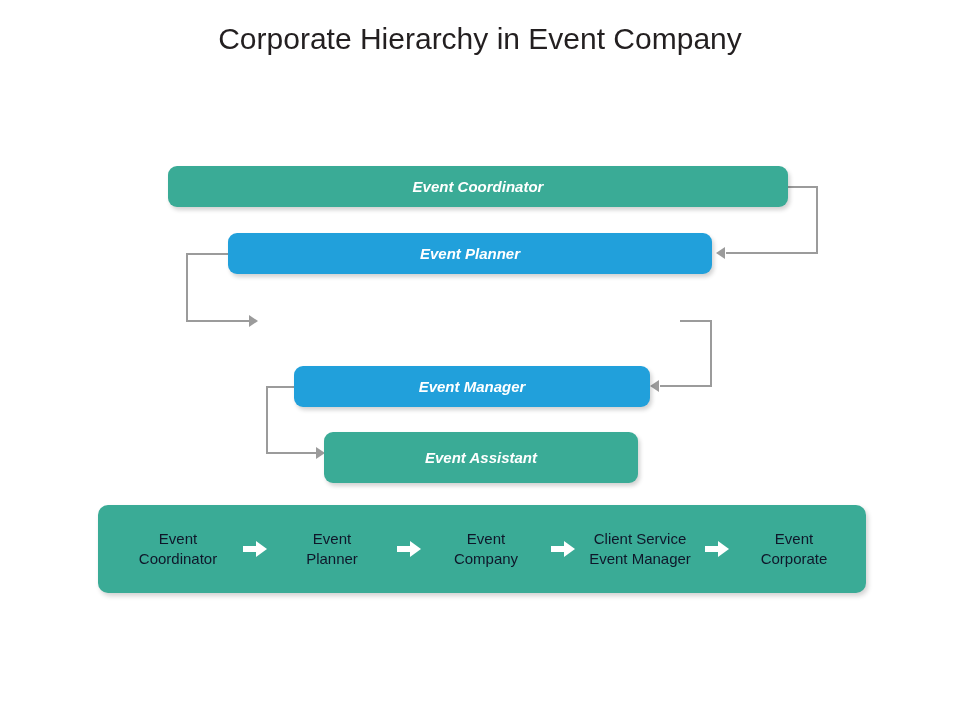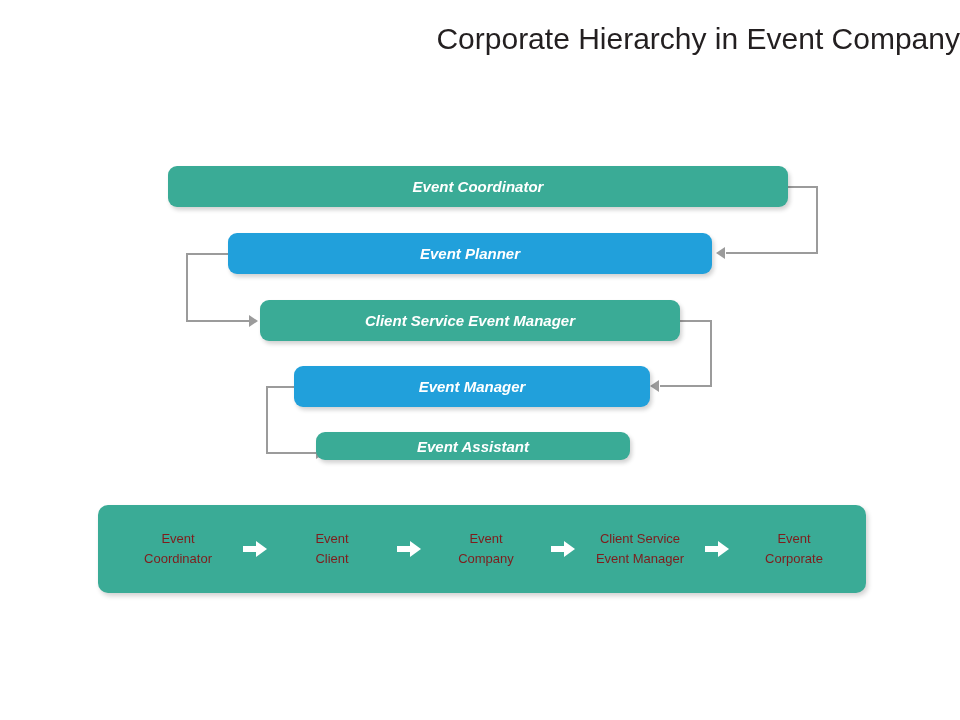--- a/index.html
+++ b/index.html
@@ -17,21 +17,21 @@
     position: relative;
     width: 960px;
     height: 720px;
     background: #ffffff;
   }
   #title {
     position: absolute;
     left: 0;
     top: 22px;
     width: 960px;
-    text-align: right;
+    text-align: center;
     font-size: 30px;
     color: #231f20;
     font-family: "Liberation Sans", sans-serif;
     letter-spacing: 0px;
   }
 
   
   .bar {
     position: absolute;
     border-radius: 9px;
@@ -86,22 +86,22 @@
     background: #3aab96;
     border-radius: 10px;
     box-shadow: 2px 3px 5px rgba(0,0,0,0.18);
     display: flex;
     align-items: center;
     justify-content: space-between;
     padding: 0 16px;
     box-sizing: border-box;
   }
   .strip-item {
-    color: #7f1d1d;
-    font-size: 13px;
+    color: #0f172a;
+    font-size: 15px;
     line-height: 20px;
     text-align: center;
     font-family: "Liberation Sans", sans-serif;
     flex: 0 0 auto;
     width: 128px;
   }
   .strip-arrow {
     flex: 0 0 auto;
     width: 26px;
     display: flex;
@@ -138,48 +138,45 @@
   <div class="arrow-right" style="left:316px; top:447px;"></div>
 
   <div class="bar bar-teal" style="left:168px; top:166px; width:620px; height:41px;">
     <span>Event Coordinator</span>
   </div>
 
   <div class="bar bar-blue" style="left:228px; top:233px; width:484px; height:41px;">
     <span>Event Planner</span>
   </div>
 
-  <div class="bar bar-teal" style="left:260px; top:300px; width:420px; height:41px;">
-    <span>Client Service Event Manager</span>
-  </div>
 
   <div class="bar bar-blue" style="left:294px; top:366px; width:356px; height:41px;">
     <span>Event Manager</span>
   </div>
 
-  <div class="bar bar-teal" style="left:316px; top:432px; width:314px; height:28px;">
+  <div class="bar bar-teal" style="left:324px; top:432px; width:314px; height:51px;">
     <span>Event Assistant</span>
   </div>
 
   <div id="strip">
 
     <div class="strip-item">
       <div>Event</div>
       <div>Coordinator</div>
     </div>
 
     <div class="strip-arrow">
       <svg width="24" height="16" viewBox="0 0 24 16" aria-hidden="true">
         <path d="M0 5 H13 V0 L24 8 L13 16 V11 H0 Z" fill="#ffffff"></path>
       </svg>
     </div>
 
     <div class="strip-item">
       <div>Event</div>
-      <div>Client</div>
+      <div>Planner</div>
     </div>
 
     <div class="strip-arrow">
       <svg width="24" height="16" viewBox="0 0 24 16" aria-hidden="true">
         <path d="M0 5 H13 V0 L24 8 L13 16 V11 H0 Z" fill="#ffffff"></path>
       </svg>
     </div>
 
     <div class="strip-item">
       <div>Event</div>

